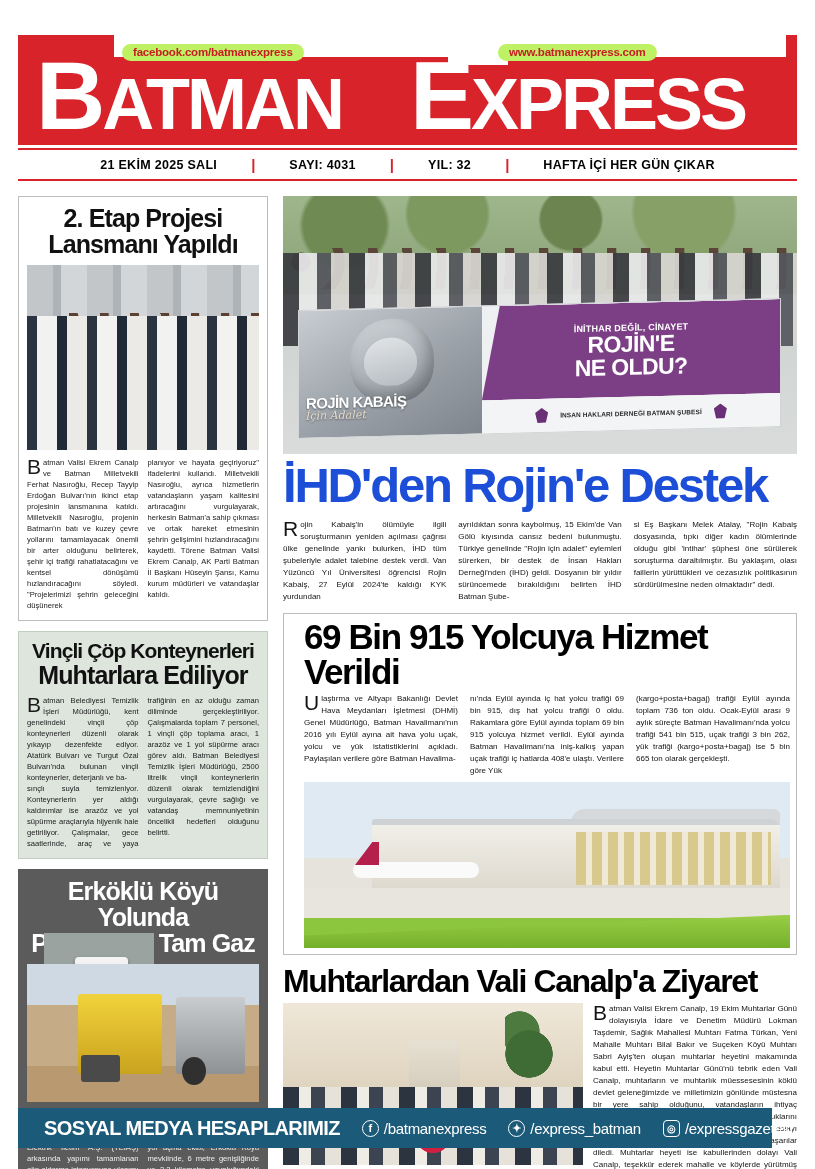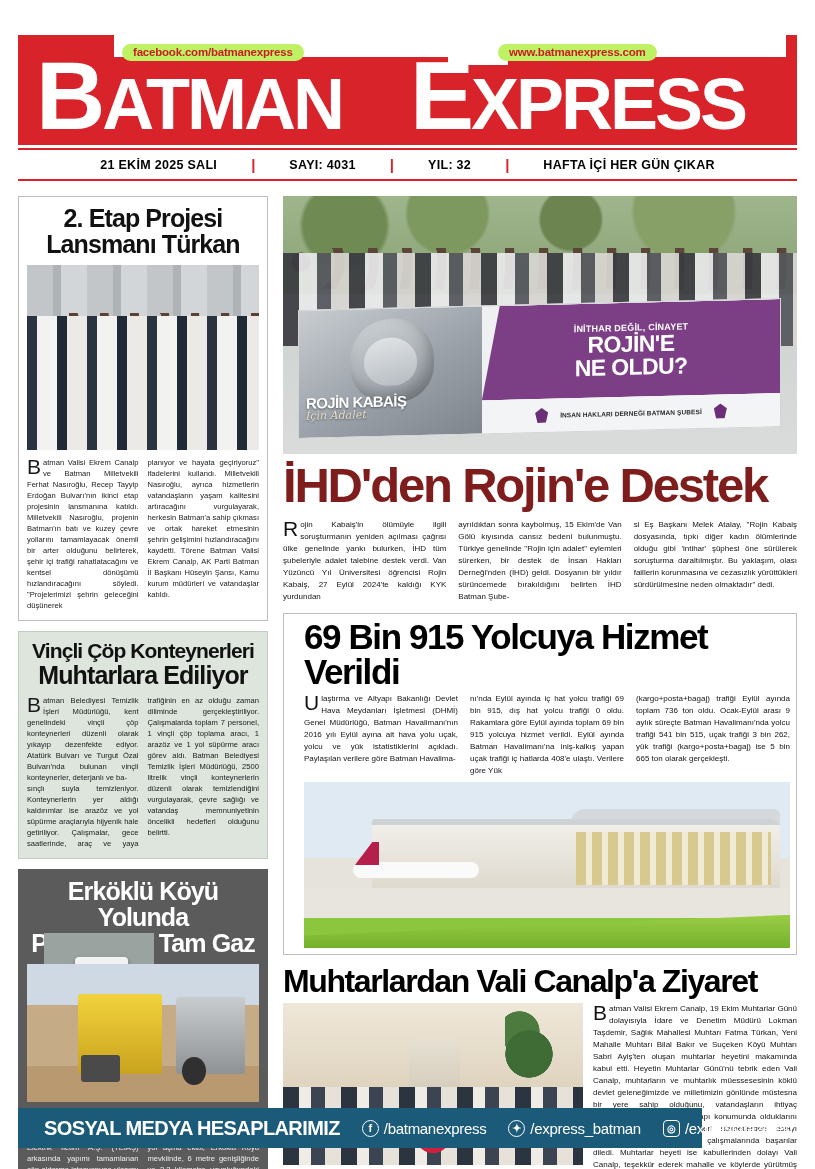--- a/index.html
+++ b/index.html
@@ -101,35 +101,35 @@
   }
   .body2.onwhite p { color: #1a1a1a; }
   .dropcap::first-letter {
     float: left; font-size: 21px; line-height: 17px;
     font-weight: normal; padding-right: 2px; padding-top: 1px;
   }
 
   
   .main-head {
     font-size: 49px; font-weight: bold; letter-spacing: -2.2px;
-    line-height: 1.0; color: #7f1d1d; margin: 7px 0 9px 0;
+    line-height: 1.0; color: #1d4ed8; margin: 7px 0 9px 0;
   }
   .sub-head {
     font-size: 35px; font-weight: bold; letter-spacing: -1.4px;
     line-height: 1.0; color: #000;
   }
   .body3 { column-count: 3; column-gap: 12px; }
   .body3 p {
     font-size: 8px; line-height: 1.5; color: #141414; text-align: justify;
   }
 
   
   .social {
     position: absolute; left: 18px; top: 1108px;
-    width: 684px; height: 40px;
+    width: 754px; height: 40px;
     background: #1b5a79;
     display: flex; align-items: center; padding-left: 26px; gap: 22px;
   }
   .social-title {
     color: #ffffff; font-weight: bold; font-size: 20px;
     letter-spacing: -0.6px; white-space: nowrap;
   }
   .social-item { display: flex; align-items: center; gap: 5px; }
   .social-item .handle { color: #ffffff; font-size: 15px; letter-spacing: -0.3px; }
   .s-icon {
@@ -314,21 +314,21 @@
     <span class="dl-sep">|</span>
     <span class="dl-item">HAFTA İÇİ HER GÜN ÇIKAR</span>
   </div>
 </div>
 
 <div class="left-col">
 
   <div class="story-box">
     <div class="box-title">
       <div>2. Etap Projesi</div>
-      <div>Lansmanı Türkan</div>
+      <div>Lansmanı Yapıldı</div>
     </div>
     <div class="photo ph launch">
       <div class="bld"></div>
       <div class="heads2"></div>
       <div class="row"></div>
     </div>
     <div class="body2 onwhite">
       <p class="dropcap">Batman Valisi Ekrem Canalp ve Batman Milletvekili Ferhat Nasıroğlu, Recep Tayyip Erdoğan Bulvarı'nın ikinci etap projesinin lansmanına katıldı. Milletvekili Nasıroğlu, projenin Batman'ın batı ve kuzey çevre yollarını tamamlayacak önemli bir arter olduğunu belirterek, şehir içi trafiği rahatlatacağını ve kentsel dönüşümü hızlandıracağını söyledi. "Projelerimizi şehrin geleceğini düşünerek</p>
       <p>planıyor ve hayata geçiriyoruz" ifadelerini kullandı. Milletvekili Nasıroğlu, ayrıca hizmetlerin vatandaşların yaşam kalitesini artıracağını vurgulayarak, herkesin Batman'a sahip çıkması ve ortak hareket etmesinin şehrin gelişimini hızlandıracağını kaydetti. Törene Batman Valisi Ekrem Canalp, AK Parti Batman İl Başkanı Hüseyin Şansı, Kamu kurum müdürleri ve vatandaşlar katıldı.</p>
     </div>
@@ -399,21 +399,21 @@
           </div>
         </div>
       </div>
     </div>
 
     <div class="main-head">İHD'den Rojin'e Destek</div>
 
     <div class="body3">
       <p class="dropcap">Rojin Kabaiş'in ölümüyle ilgili soruşturmanın yeniden açılması çağrısı ülke genelinde yankı bulurken, İHD tüm şubeleriyle adalet talebine destek verdi. Van Yüzüncü Yıl Üniversitesi öğrencisi Rojin Kabaiş, 27 Eylül 2024'te kaldığı KYK yurdundan</p>
       <p>ayrıldıktan sonra kaybolmuş, 15 Ekim'de Van Gölü kıyısında cansız bedeni bulunmuştu. Türkiye genelinde "Rojin için adalet" eylemleri sürerken, bir destek de İnsan Hakları Derneği'nden (İHD) geldi. Dosyanın bir yıldır sürüncemede bırakıldığını belirten İHD Batman Şube-</p>
-      <p>si Eş Başkanı Melek Atalay, "Rojin Kabaiş dosyasında, tıpkı diğer kadın ölümlerinde olduğu gibi 'intihar' şüphesi öne sürülerek soruşturma daraltılmıştır. Bu yaklaşım, olası faillerin korunmasına ve cezasızlık yürüttükleri sürdürülmesine neden olmaktadır" dedi.</p>
+      <p>si Eş Başkanı Melek Atalay, "Rojin Kabaiş dosyasında, tıpkı diğer kadın ölümlerinde olduğu gibi 'intihar' şüphesi öne sürülerek soruşturma daraltılmıştır. Bu yaklaşım, olası faillerin yürüttükleri ve cezasızlık politikasının sürdürülmesine neden olmaktadır" dedi.</p>
     </div>
   </div>
 
   <div class="gap"></div>
 
   <div class="story-box" style="padding:5px 6px 6px 20px;">
     <div class="sub-head">69 Bin 915 Yolcuya Hizmet Verildi</div>
     <div class="body3" style="margin-top:4px;">
       <p class="dropcap">Ulaştırma ve Altyapı Bakanlığı Devlet Hava Meydanları İşletmesi (DHMİ) Genel Müdürlüğü, Batman Havalimanı'nın 2016 yılı Eylül ayına ait hava yolu uçak, yolcu ve yük istatistiklerini açıkladı. Paylaşılan verilere göre Batman Havalima-</p>
       <p>nı'nda Eylül ayında iç hat yolcu trafiği 69 bin 915, dış hat yolcu trafiği 0 oldu. Rakamlara göre Eylül ayında toplam 69 bin 915 yolcuya hizmet verildi. Eylül ayında Batman Havalimanı'na iniş-kalkış yapan uçak trafiği iç hatlarda 408'e ulaştı. Verilere göre Yük</p>

